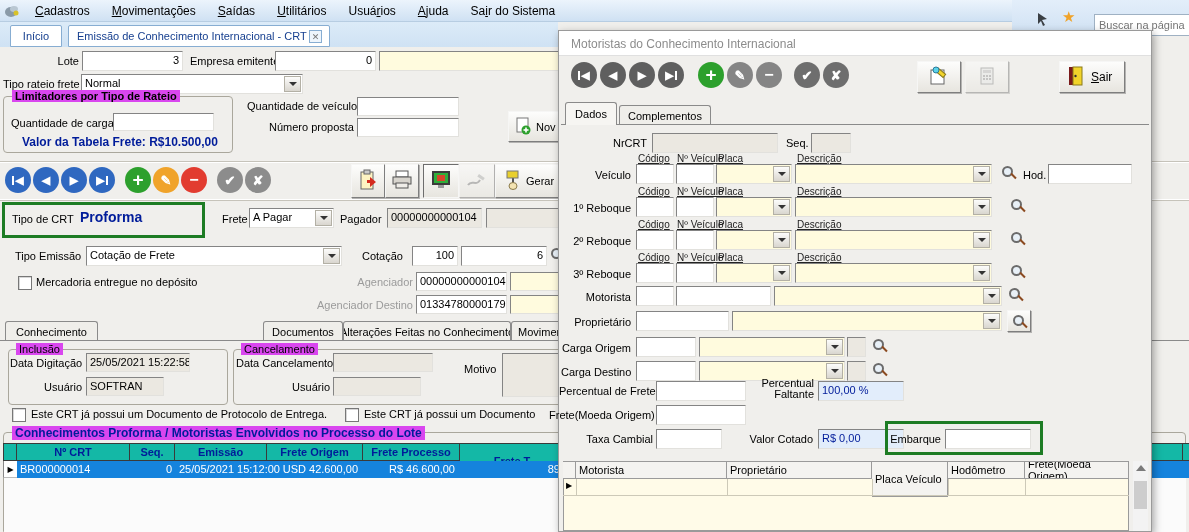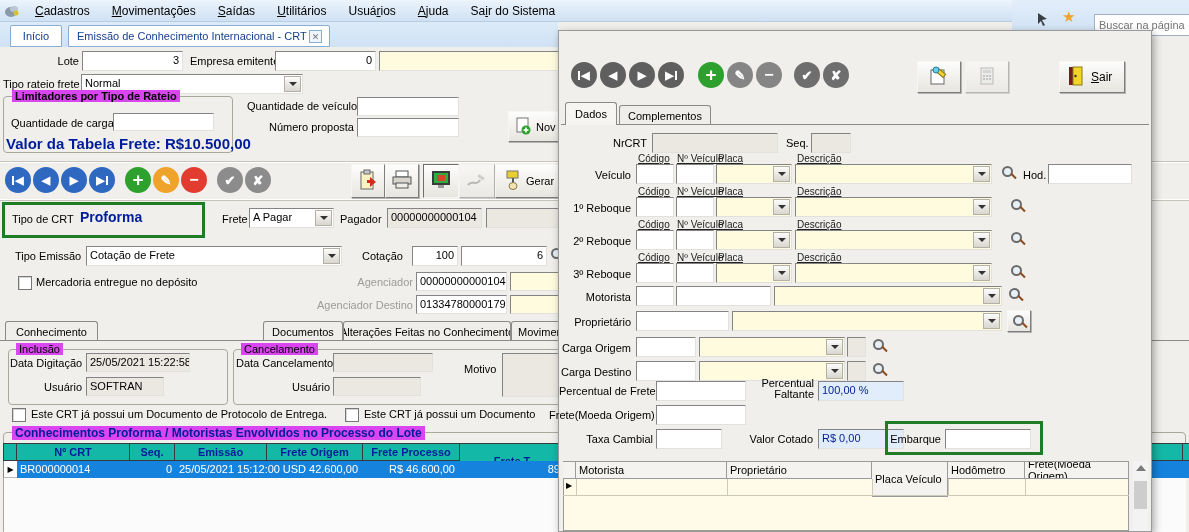--- a/index.html
+++ b/index.html
@@ -106,21 +106,21 @@
     <span>Normal</span>
     <span class="dd">
         <i></i>
       </span>
   </div>
 
   <div class="gb" style="left:3px;top:96px;width:230px;height:57px"></div>
   <span class="gbt" style="left:12px;top:90px;font-weight:bold">Limitadores por Tipo de Rateio</span>
   <span class="lb a" style="left:11px;top:117px">Quantidade de cargas</span>
   <div class="fld" style="left:113px;top:113px;width:101px;height:18px"></div>
-  <span class="lb a navy" style="left:6px;top:135px;font-size:15px">Valor da Tabela Frete: R$10.500,00</span>
+  <span class="lb a navy" style="left:22px;top:135px;font-size:12px">Valor da Tabela Frete: R$10.500,00</span>
 
   <span class="lb a rl" style="left:247px;top:100px;width:107px">Quantidade de veículos</span>
   <div class="fld" style="left:357px;top:97px;width:102px;height:19px"></div>
   <span class="lb a rl" style="left:247px;top:121px;width:107px">Número proposta</span>
   <div class="fld" style="left:357px;top:118px;width:102px;height:19px"></div>
 
   <div class="btn" style="left:508px;top:111px;width:72px;height:31px;padding-left:6px">
     <span style="margin-right:5px">
       <svg width="16" height="18">
           <rect x="2" y="1" width="11" height="14" fill="#fff" stroke="#777"></rect>
@@ -285,20 +285,23 @@
     <span class="a" style="left:162px;top:2px">25/05/2021 15:12:00</span>
     <span class="a rl" style="left:251px;top:2px;width:90px">USD 42.600,00</span>
     <span class="a rl" style="left:348px;top:2px;width:90px">R$ 46.600,00</span>
     <span class="a rl" style="left:443px;top:2px;width:100px">89</span>
   </div>
   <div class="a" style="left:4px;top:478px;width:1182px;height:54px;background:#fbfbfb"></div>
 </div>
 
 <div class="a" style="left:558px;top:30px;width:594px;height:502px;background:#f0efec;border:1px solid #9a9a9a;box-shadow:2px 3px 8px rgba(0,0,0,.35);z-index:10">
 
+  <div class="a" style="left:0;top:0;width:592px;height:25px;background:#fff;border-bottom:1px solid #e0e0e0">
+    <span class="a" style="left:12px;top:6px;font-size:12px;color:#8c8c8c;white-space:nowrap">Motoristas do Conhecimento Internacional</span>
+  </div>
 
   <div class="circ" style="left:12px;top:31px;background:#5f5f5f"><span class="bar" style="margin-right:1px"></span>◀</div>
   <div class="circ" style="left:41px;top:31px;background:#5f5f5f">◀</div>
   <div class="circ" style="left:70px;top:31px;background:#5f5f5f">▶</div>
   <div class="circ" style="left:99px;top:31px;background:#5f5f5f">▶<span class="bar" style="margin-left:1px"></span></div>
   <div class="circ" style="left:139px;top:31px;background:#2da02d;font-size:19px">+</div>
   <div class="circ" style="left:168px;top:31px;background:#858585;font-size:13px">✎</div>
   <div class="circ" style="left:197px;top:31px;background:#858585;font-size:16px">−</div>
   <div class="circ" style="left:235px;top:31px;background:#6e6e6e;font-size:13px">✔</div>
   <div class="circ" style="left:264px;top:31px;background:#6e6e6e;font-size:13px">✘</div>

